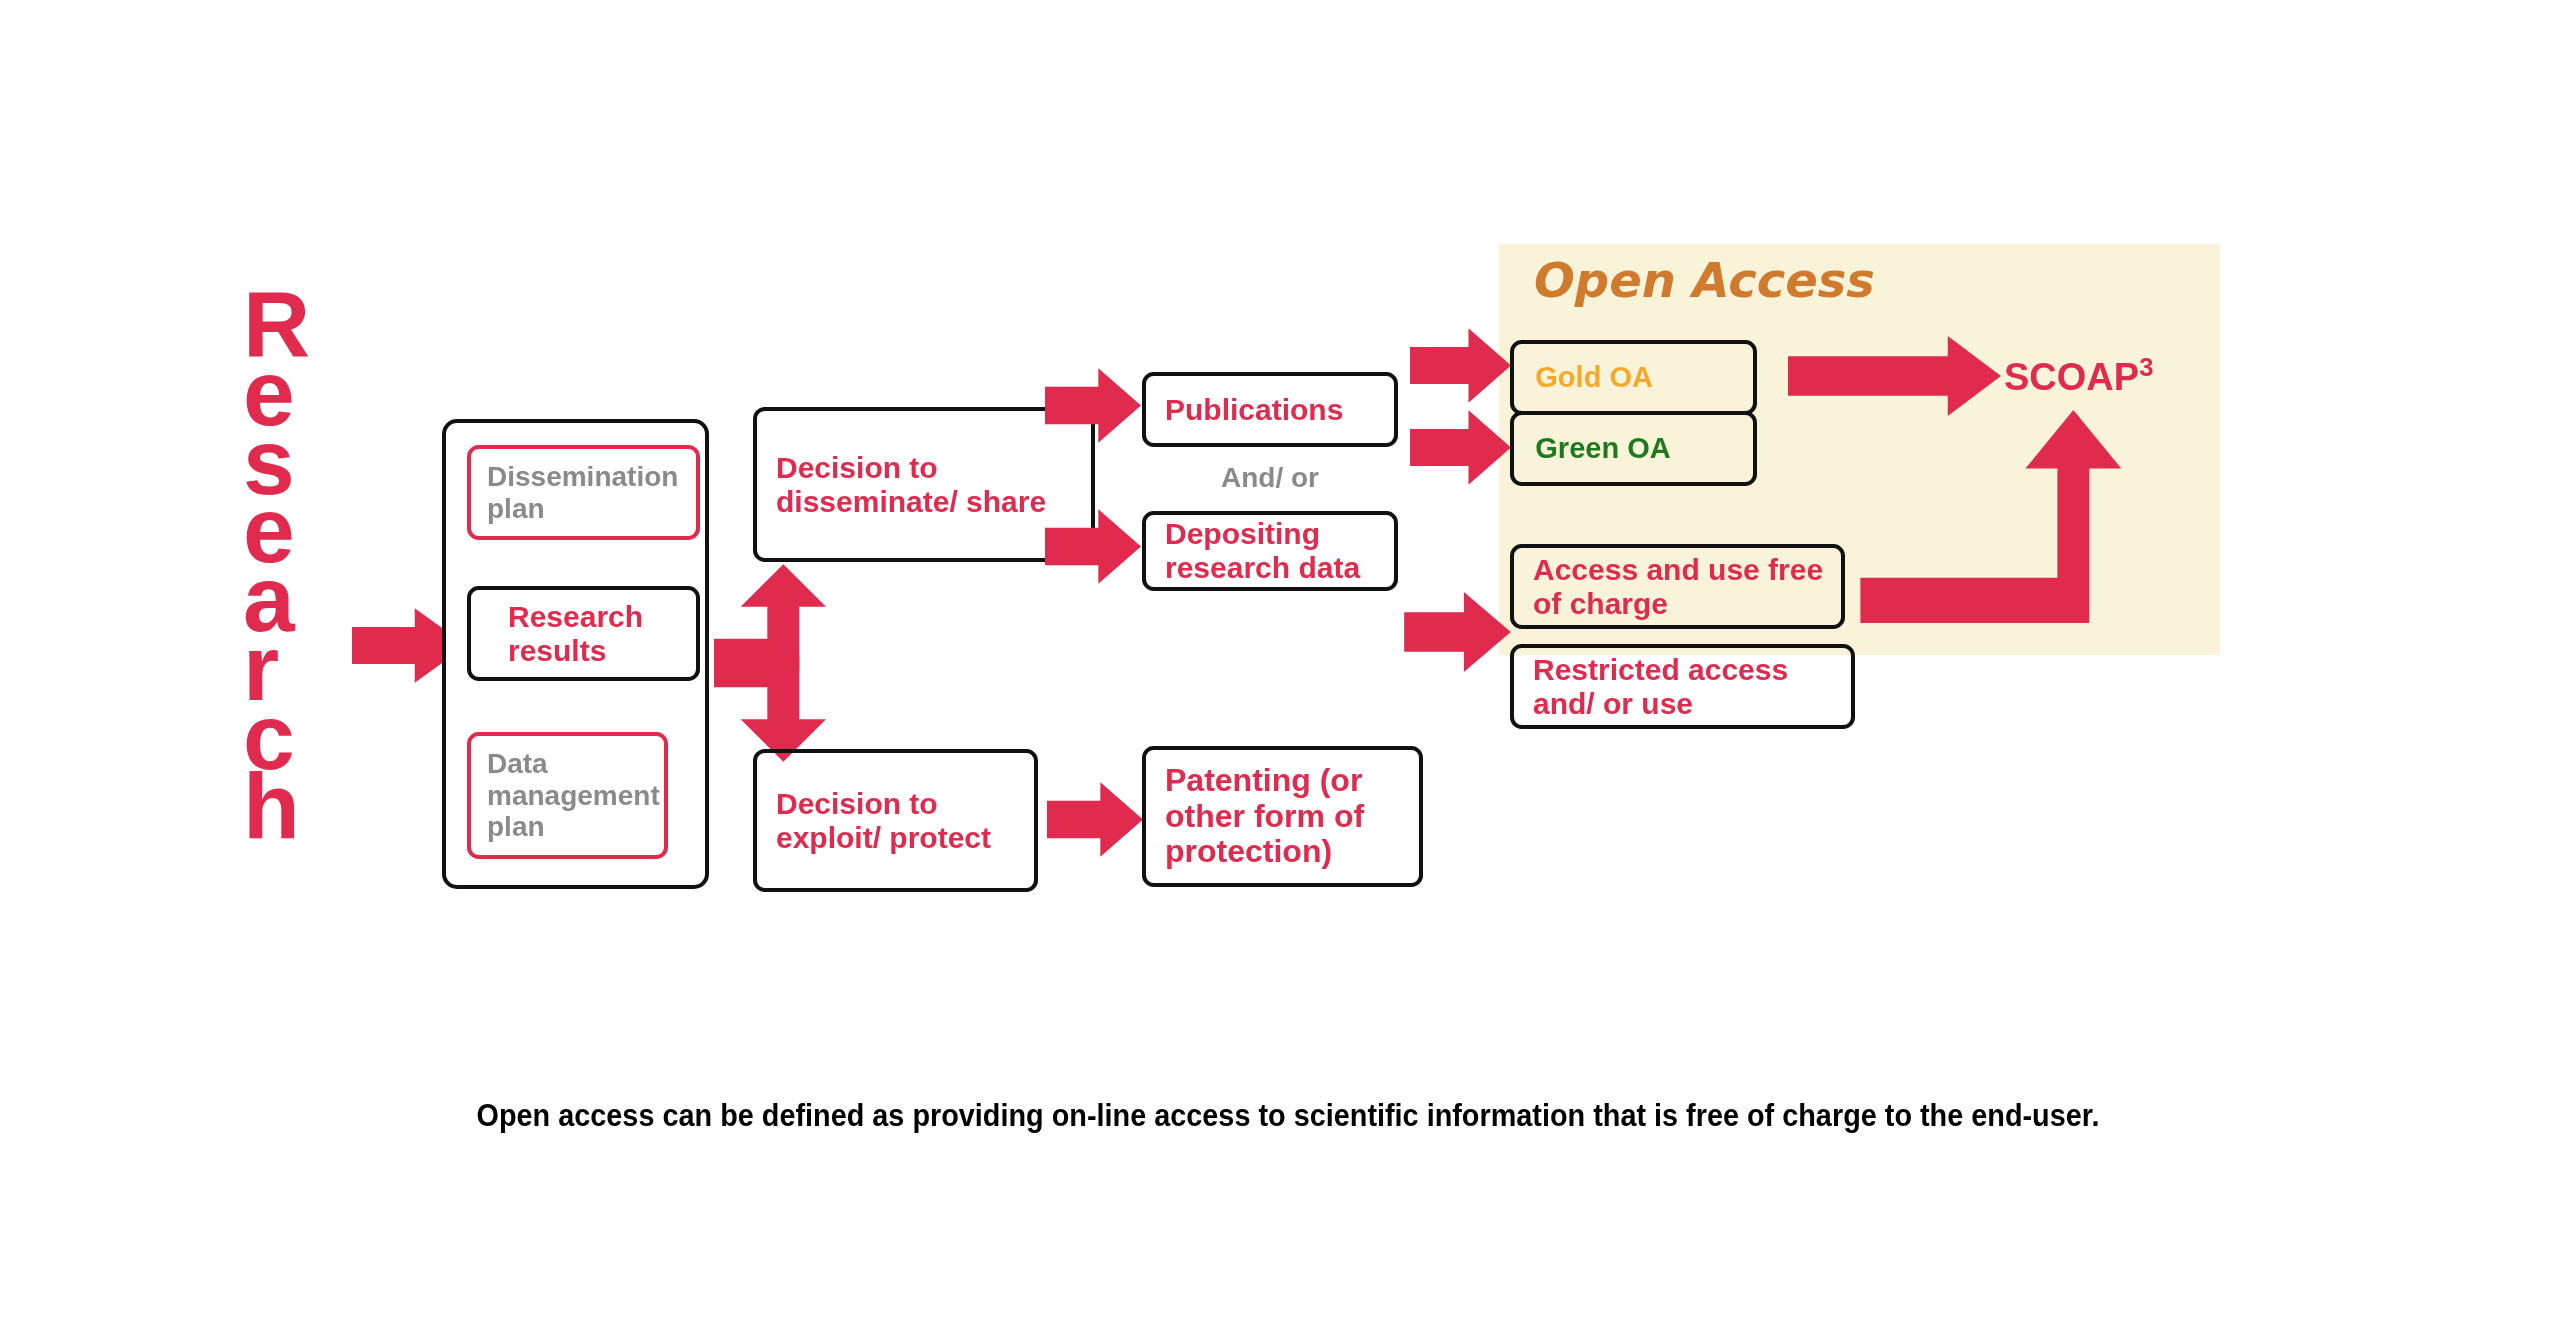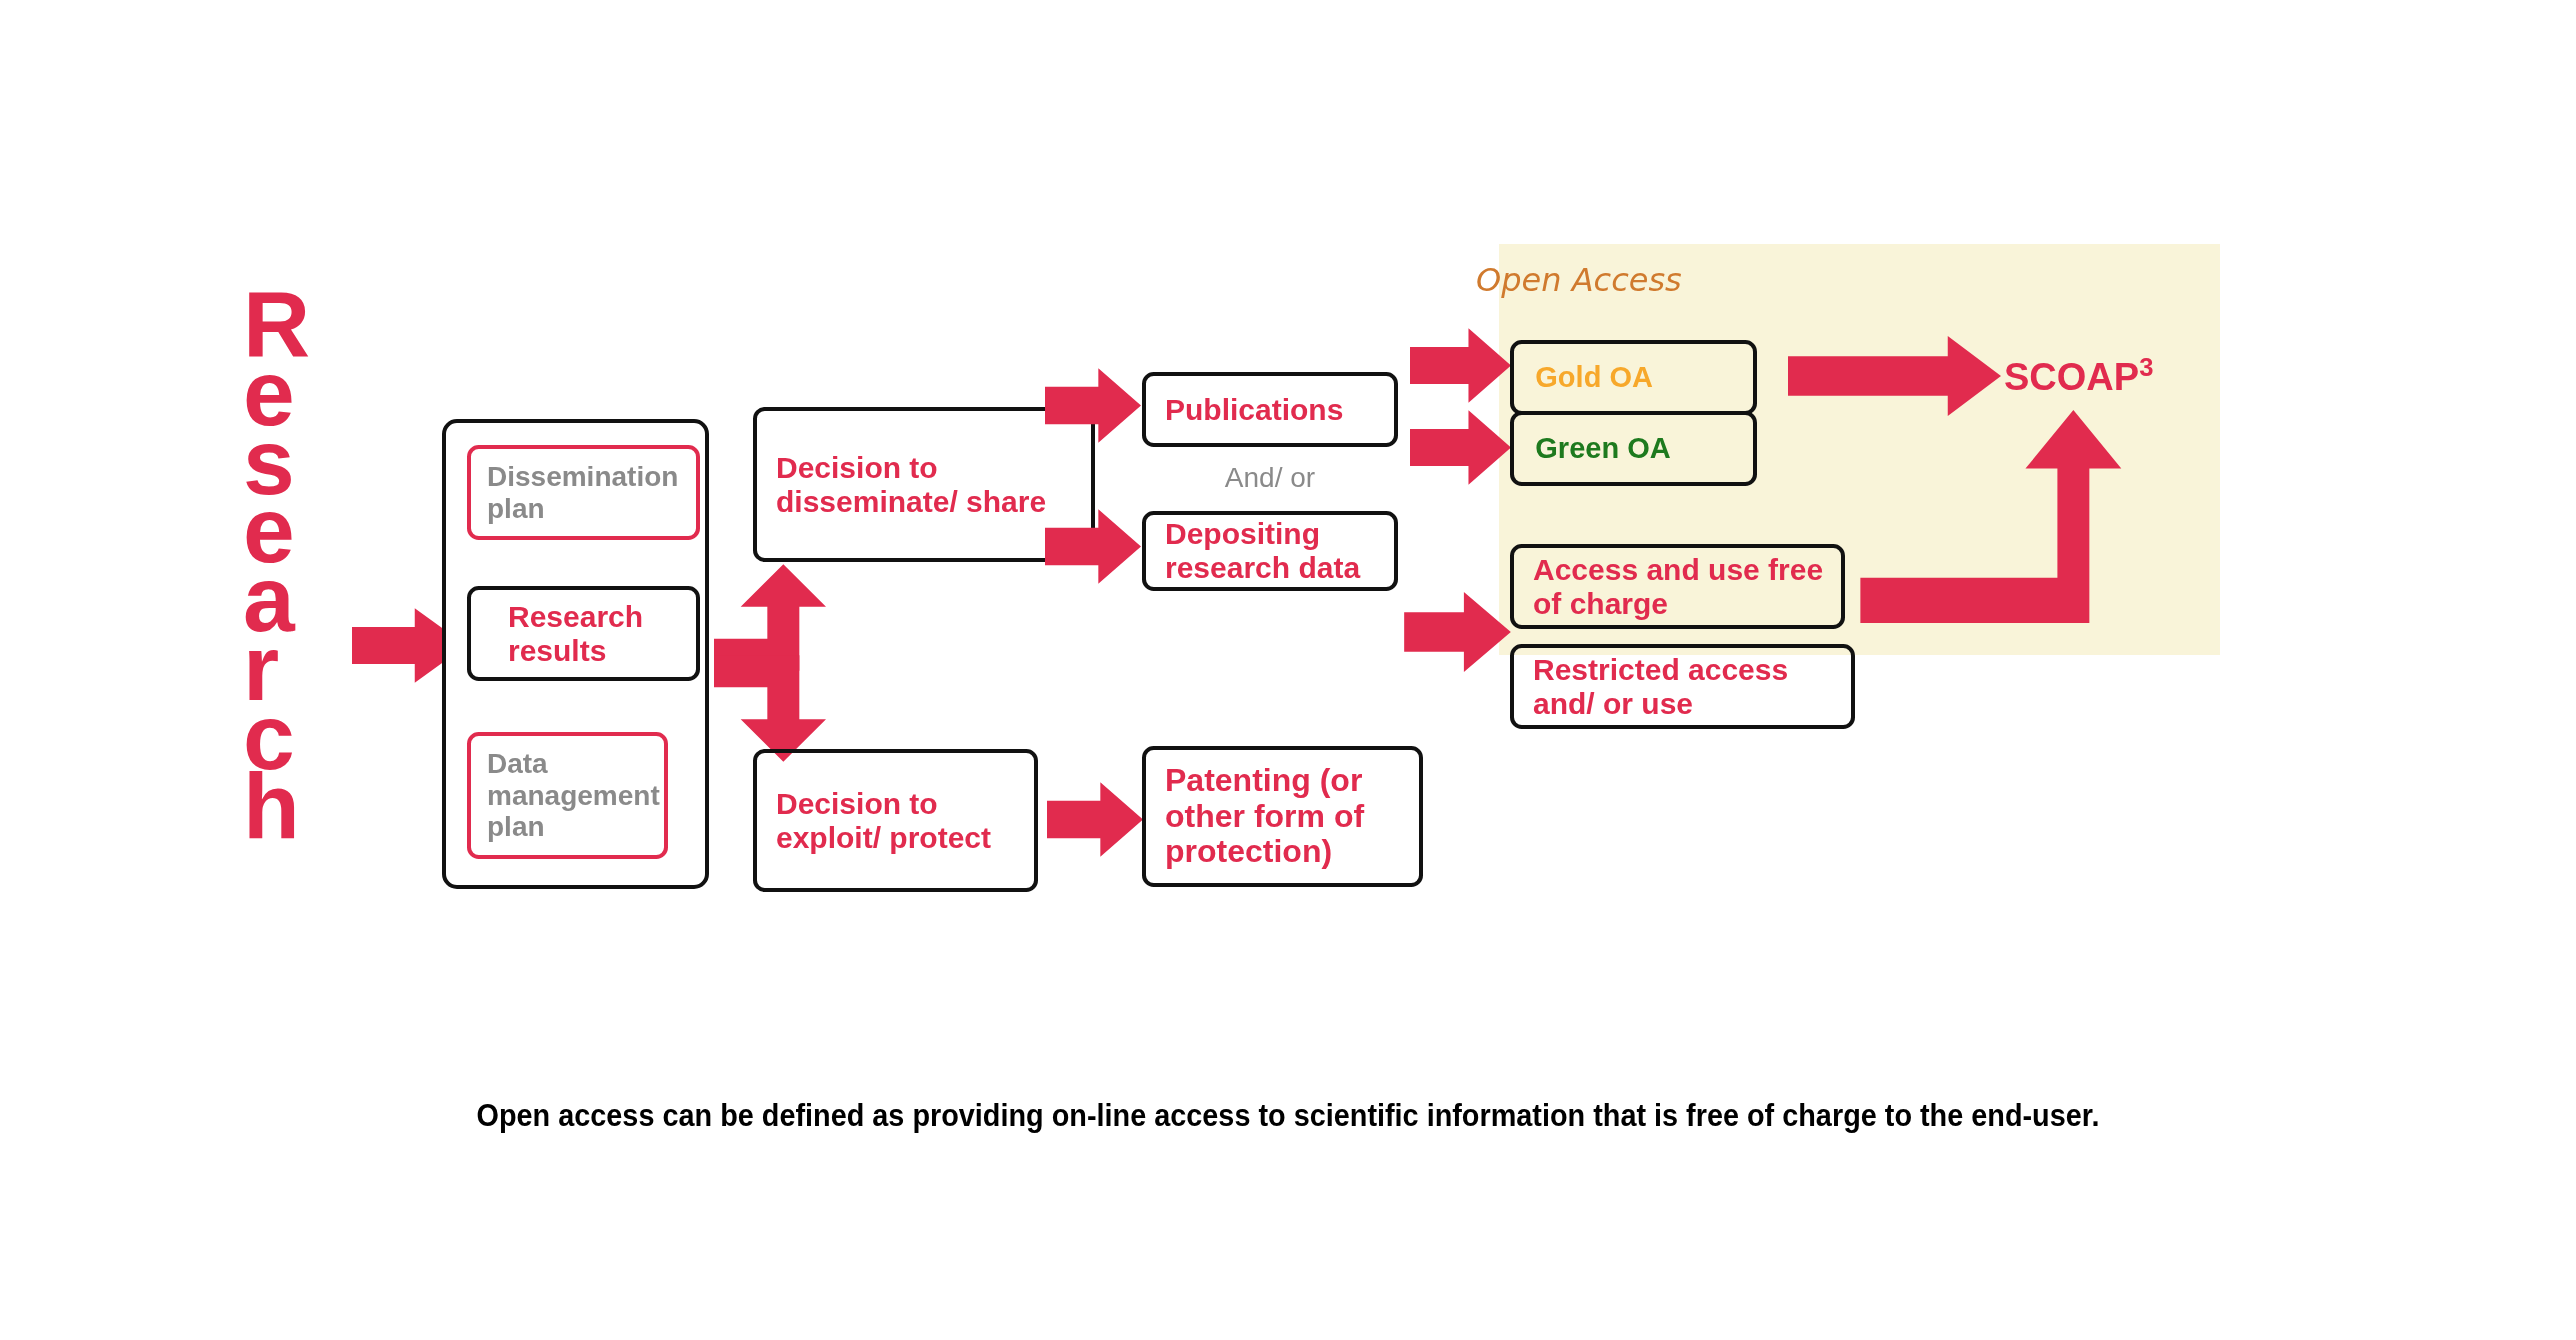--- a/index.html
+++ b/index.html
@@ -12,22 +12,22 @@
 
   
   .abs{position:absolute;box-sizing:border-box;}
 
   
   .oa-panel{
     left:1499px;top:244px;width:721px;height:411px;
     background:#F9F4D9;
   }
   .oa-title{
-    left:1476px;top:251px;width:373px;height:59px;
-    color:#D07A2E;font-size:32px;font-style:italic;font-weight:400;
+    left:1534px;top:251px;width:373px;height:59px;
+    color:#D07A2E;font-size:48px;font-style:italic;font-weight:700;
     letter-spacing:0px;line-height:59px;white-space:nowrap;
     font-family:"DejaVu Sans",sans-serif;
   }
 
   
   .rbox{
     border:4.8px solid #111111;border-radius:11.7px;background:transparent;
     display:flex;align-items:center;
   }
   .rbox .txt{
@@ -52,21 +52,21 @@
 
   
   .box-disseminate{left:753px;top:407px;width:342px;height:155px;font-size:30px;}
   .box-exploit    {left:753px;top:749px;width:285px;height:143px;font-size:30px;}
 
   
   .box-pubs   {left:1142px;top:372px;width:256px;height:75px;font-size:30px;}
   .box-deposit{left:1142px;top:511px;width:256px;height:80px;font-size:30px;align-items:center;}
   .andor{
     left:1142px;top:459px;width:256px;height:37px;
-    color:#8A8A8A;font-size:28px;font-weight:normal;text-align:center;
+    color:#8A8A8A;font-size:28px;font-weight:bold;text-align:center;
     line-height:37px;
   }
 
   
   .box-patent{left:1142px;top:746px;width:281px;height:141px;font-size:32px;}
 
   
   .box-gold  {left:1510px;top:340px;width:247px;height:75px;font-size:29px;}
   .box-green {left:1510px;top:411px;width:247px;height:75px;font-size:29px;}
   .box-gold .txt{color:#F7A82B;padding-left:21.3px;}

